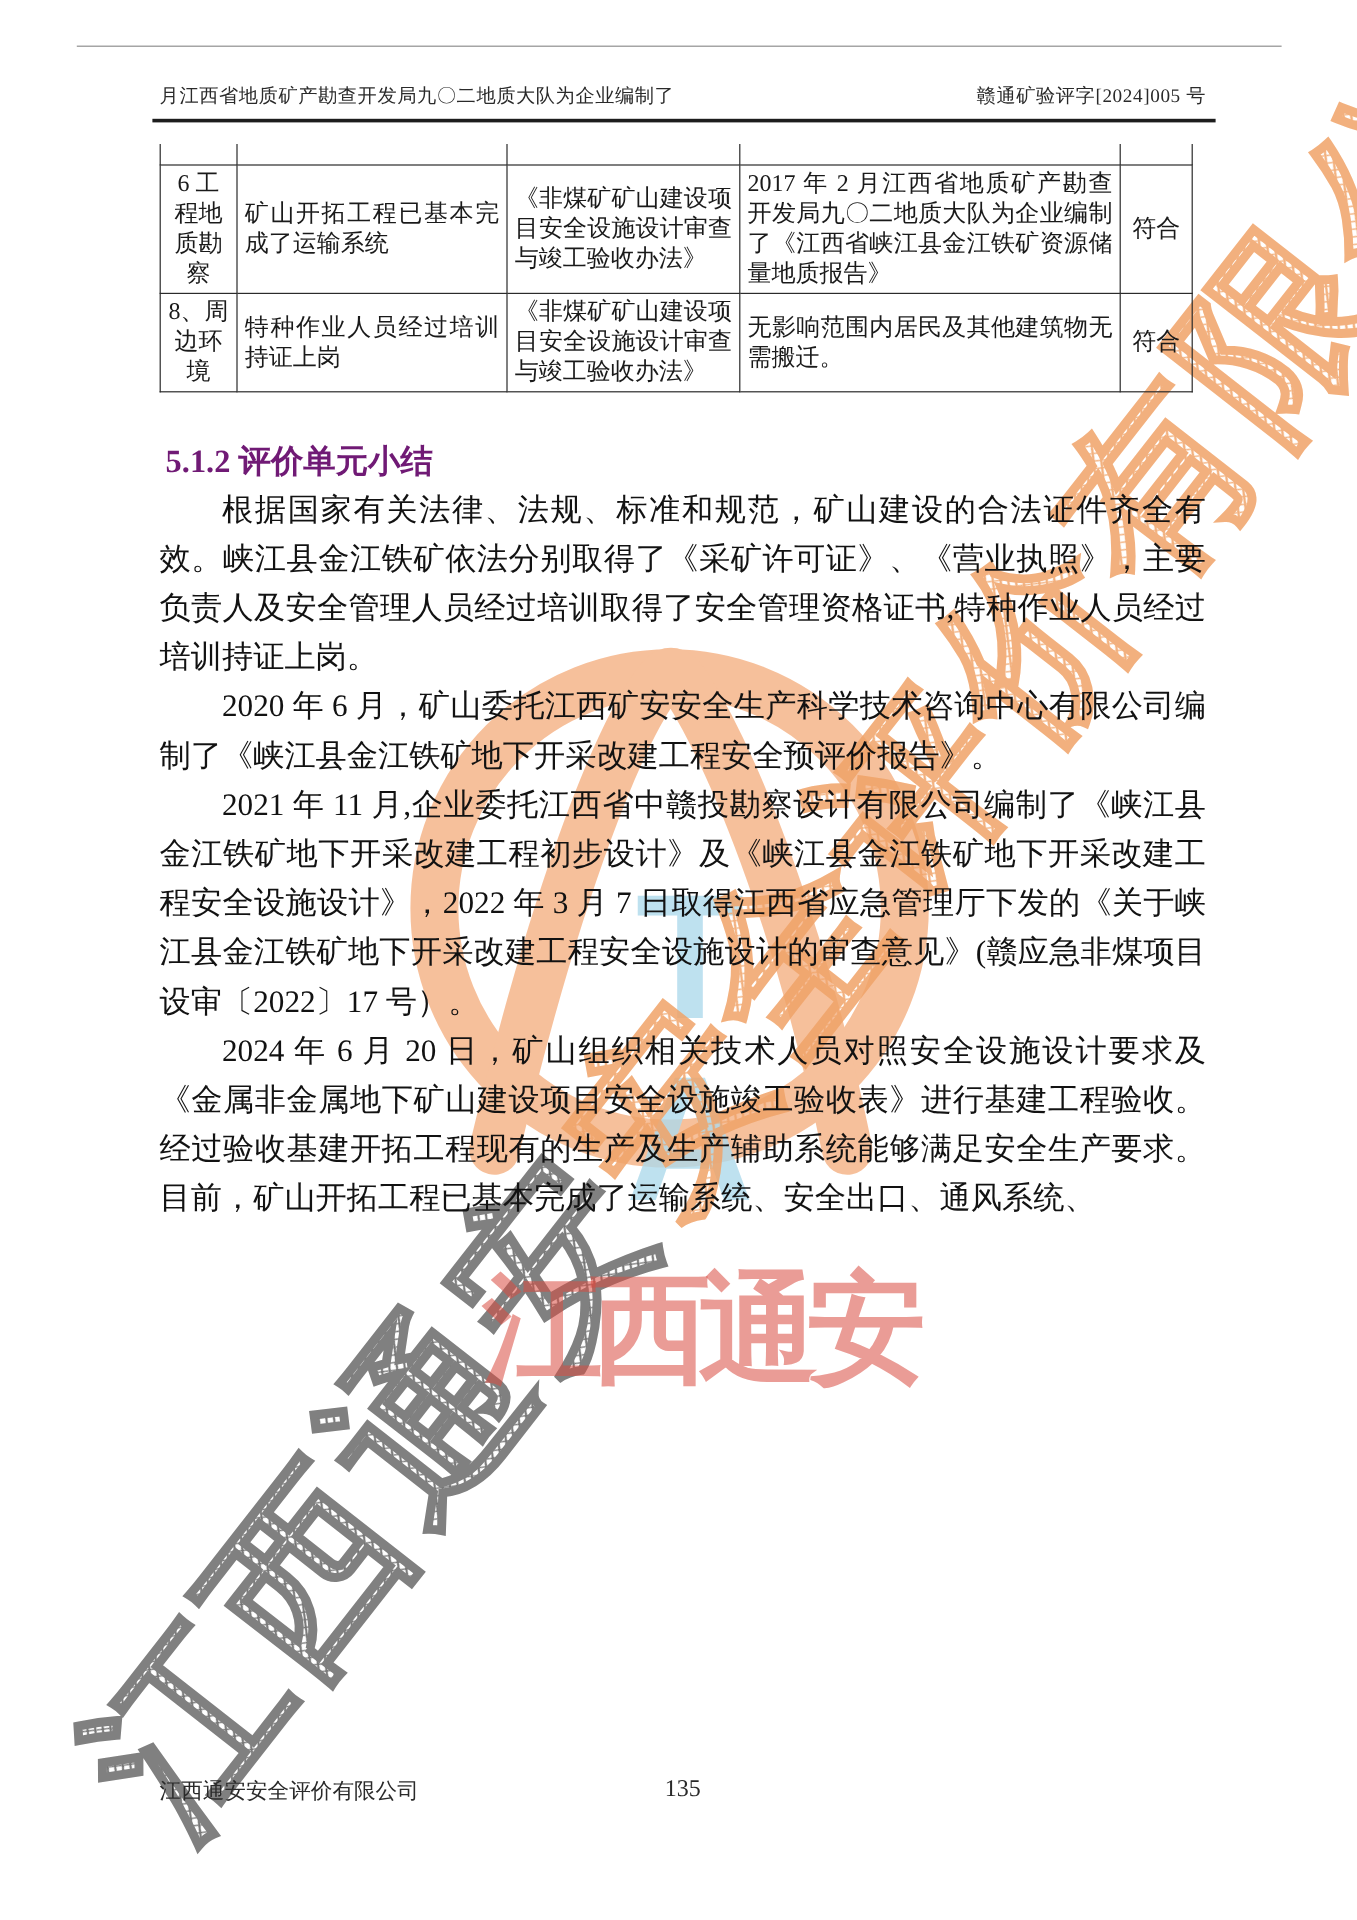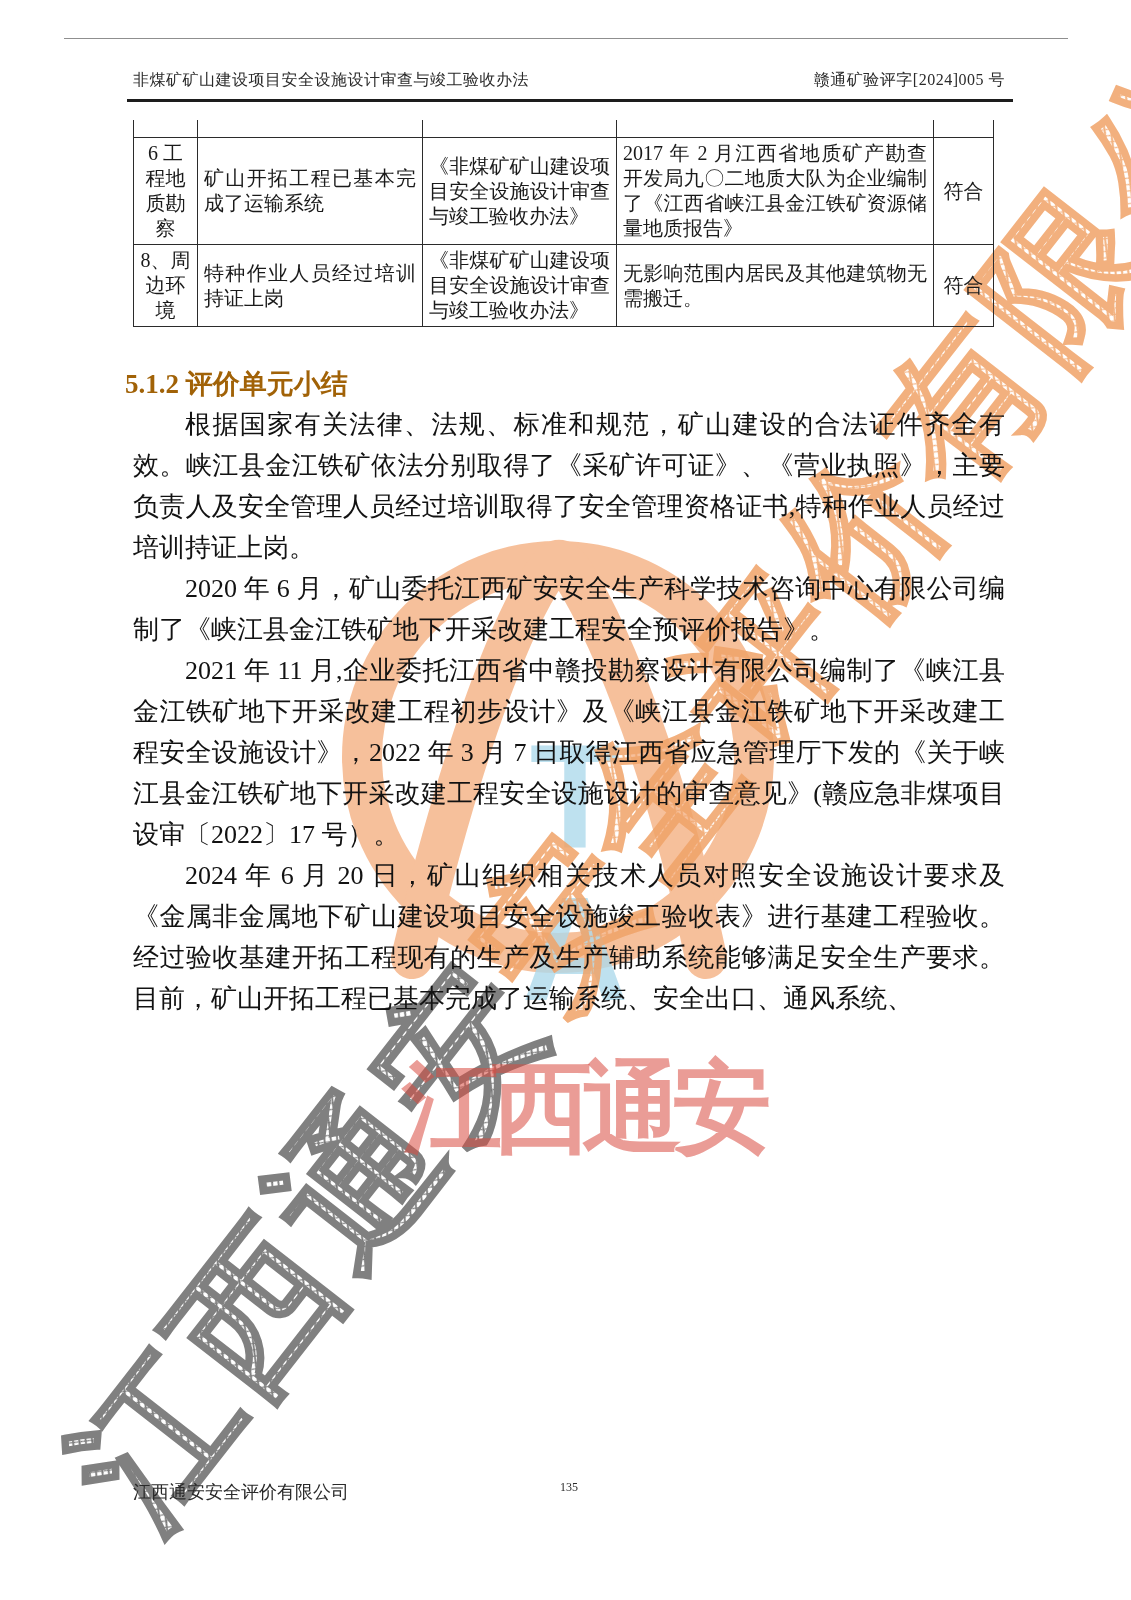--- a/index.html
+++ b/index.html
@@ -24,35 +24,35 @@
     border-collapse:collapse;table-layout:fixed;
     font-size:20px;line-height:25px;color:#1a1a1a;padding-left:17px;
   }
   table.doc-table td{border:1px solid #2b2b2b;vertical-align:middle;padding:3px 6px;}
   table.doc-table tr.stub td{border-top:none;height:17px;padding:0;}
   td.c-id{text-align:center;white-space:pre-line;padding:3px 2px;}
   td.c-result{text-align:center;}
   td.c-basis,td.c-item,td.c-sit{text-align:justify;}
 
   .sec-heading{
-    position:absolute;top:366px;left:125px;
-    font-size:27px;font-weight:bold;color:#a16207;
+    position:absolute;top:366px;left:138px;
+    font-size:27px;font-weight:bold;color:#701a75;
   }
   .body-text{
     position:absolute;top:404px;left:133px;width:872px;
     font-size:26px;line-height:41px;text-align:justify;color:#121212;
   }
   .body-text p{margin:0;text-indent:2em;}
 
   .footer{
     position:absolute;top:1480px;left:133px;width:872px;height:30px;
     font-size:18px;color:#2a2a2a;
   }
   .footer .company{position:absolute;left:0;top:0;}
-  .footer .pageno{position:absolute;left:0;right:0;text-align:center;top:0;font-size:12px;}
+  .footer .pageno{position:absolute;left:0;right:0;text-align:center;top:0;font-size:20px;}
 
   .wm-red{
     position:absolute;left:402px;top:1042px;z-index:0;
     font-size:100px;font-weight:bold;letter-spacing:-10px;
     color:rgba(216,74,63,0.55);font-family:"Liberation Serif",serif;
     pointer-events:none;
   }
 </style>
 </head>
 <body>
@@ -88,21 +88,21 @@
     </g>
   </svg>
 
   <div class="wm-red">江西通安</div>
 
   <div class="content">
 
     <div class="topline"></div>
 
     <div class="header-row">
-      <span>非煤矿矿山建设项目安全设施设计审查与竣工验收办法</span>
+      <span>月江西省地质矿产勘查开发局九〇二地质大队为企业编制了</span>
       <span>赣通矿验评字[2024]005 号</span>
     </div>
     <div class="headrule"></div>
 
     <table class="doc-table">
       <colgroup>
         <col style="width:64px">
           <col style="width:225px">
           <col style="width:194px">
         <col style="width:317px">

